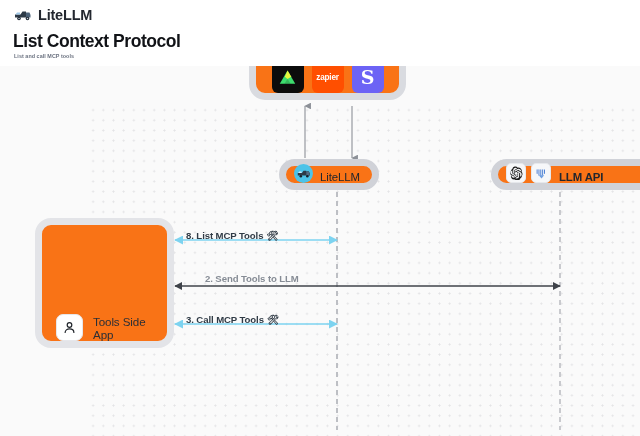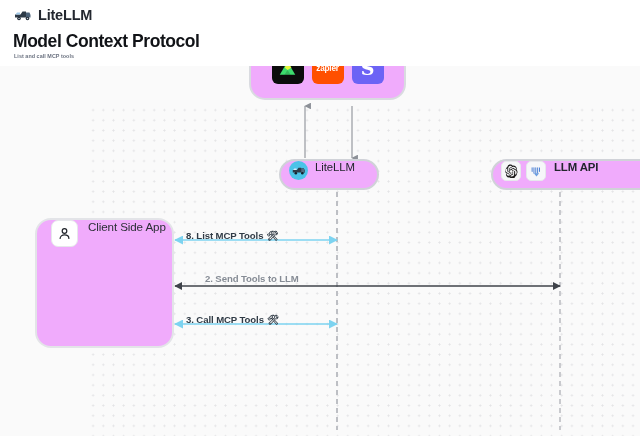--- a/index.html
+++ b/index.html
@@ -86,25 +86,25 @@
   #wires {
     position: absolute;
     left: 0; top: 0;
     width: 640px;
     height: 370px;
   }
 
   
   .node {
     position: absolute;
-    background: #f0abfc;
-    border: 2px solid #3b82f6;
+    background: #f97316;
+    border: 7px solid #3b82f6;
     border-radius: 22px;
     display: flex;
-    align-items: flex-start;
+    align-items: flex-end;
     box-sizing: border-box;
     z-index: 3;
   }
 
   
   #mcp-group {
     left: 249px;
     top: -16px;
     width: 157px;
     height: 50px;
@@ -253,21 +253,21 @@
     <path d="M24 9 L31 9 L33 14 L33 19 L24 19 Z" fill="#4a6076"></path>
     <path d="M3 13 L12 13 L12 9 L6 9 Z" fill="#9fc8e8"></path>
     <circle cx="10" cy="21" r="3.6" fill="#1b2530"></circle>
     <circle cx="10" cy="21" r="1.5" fill="#c8d4de"></circle>
     <circle cx="27" cy="21" r="3.6" fill="#1b2530"></circle>
     <circle cx="27" cy="21" r="1.5" fill="#c8d4de"></circle>
   </svg>
   <span id="brand-name">LiteLLM</span>
 </div>
 
-<div id="page-title">Model Context Protocol</div>
+<div id="page-title">List Context Protocol</div>
 <div id="page-subtitle">List and call MCP tools</div>
 
 <div id="canvas">
 
   <div id="dot-grid"></div>
 
   <svg id="wires">
     <defs>
       <marker id="ah-blue-r" viewBox="0 0 10 10" refX="9" refY="5" markerWidth="6" markerHeight="6" orient="auto-start-reverse">
         <path d="M0 0 L10 5 L0 10 z" fill="#7dd3f0"></path>
@@ -353,21 +353,21 @@
     <span class="node-label">LLM API</span>
   </div>
 
   <div id="node-client" class="node">
     <div id="client-icon-box">
       <svg width="15" height="15" viewBox="0 0 24 24" fill="none" stroke="#1f2329" stroke-width="1.9" stroke-linecap="round">
         <circle cx="12" cy="8" r="3.7"></circle>
         <path d="M5 20c0-3.6 3.1-5.8 7-5.8s7 2.2 7 5.8"></path>
       </svg>
     </div>
-    <span class="node-label">Client Side App</span>
+    <span class="node-label">Tools Side App</span>
   </div>
 
   <div id="msg1-label" class="msg-label blue">
     <span>8. List MCP Tools</span>
     <span class="tool-emoji">🛠</span>
   </div>
 
   <div id="msg2-label" class="msg-label gray">
     <span>2. Send Tools to LLM</span>
   </div>

